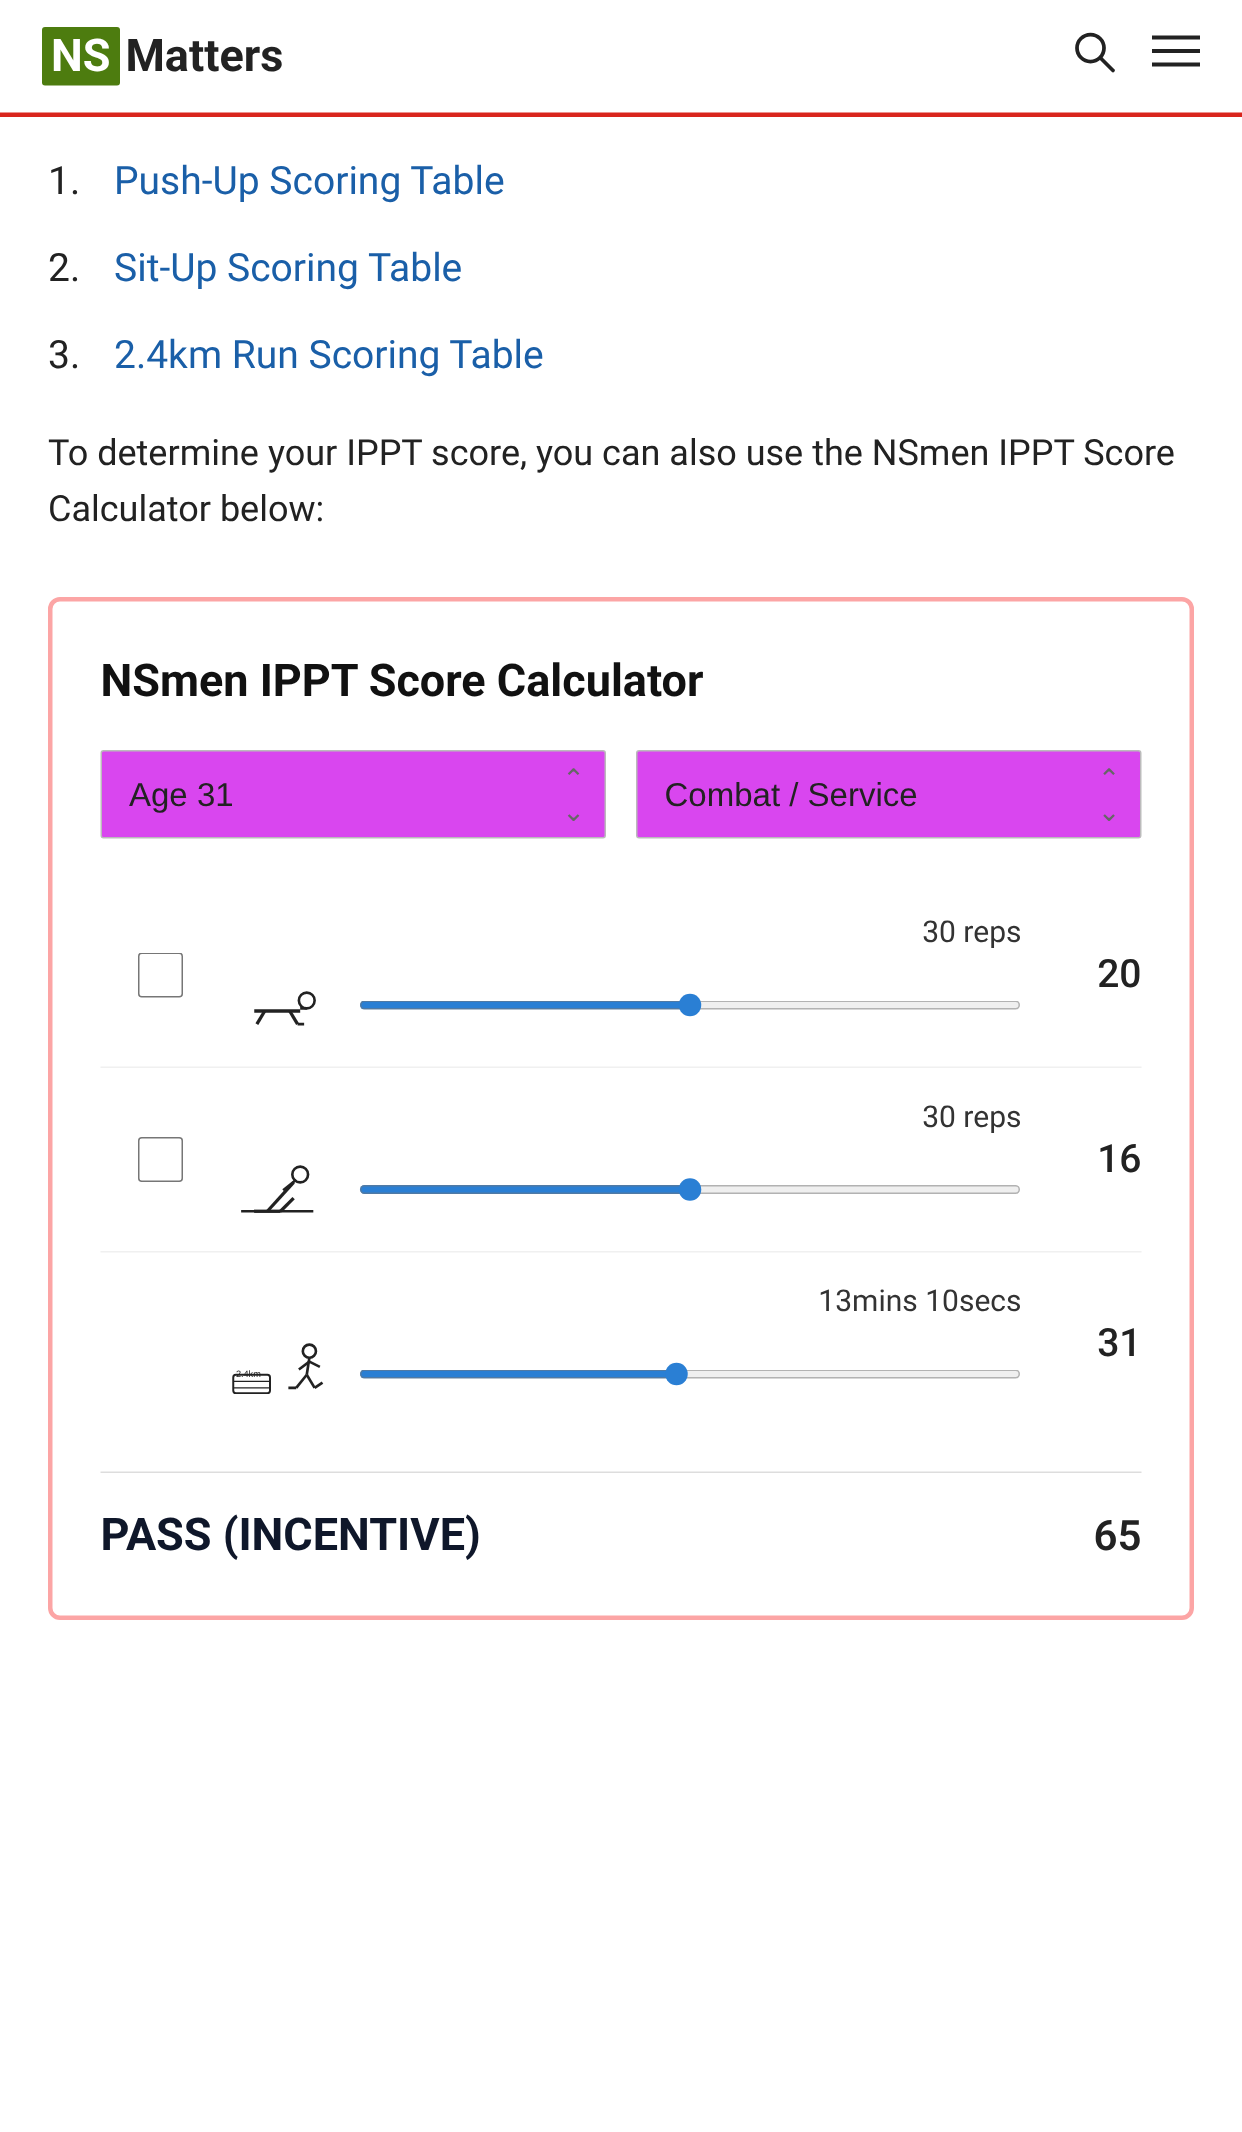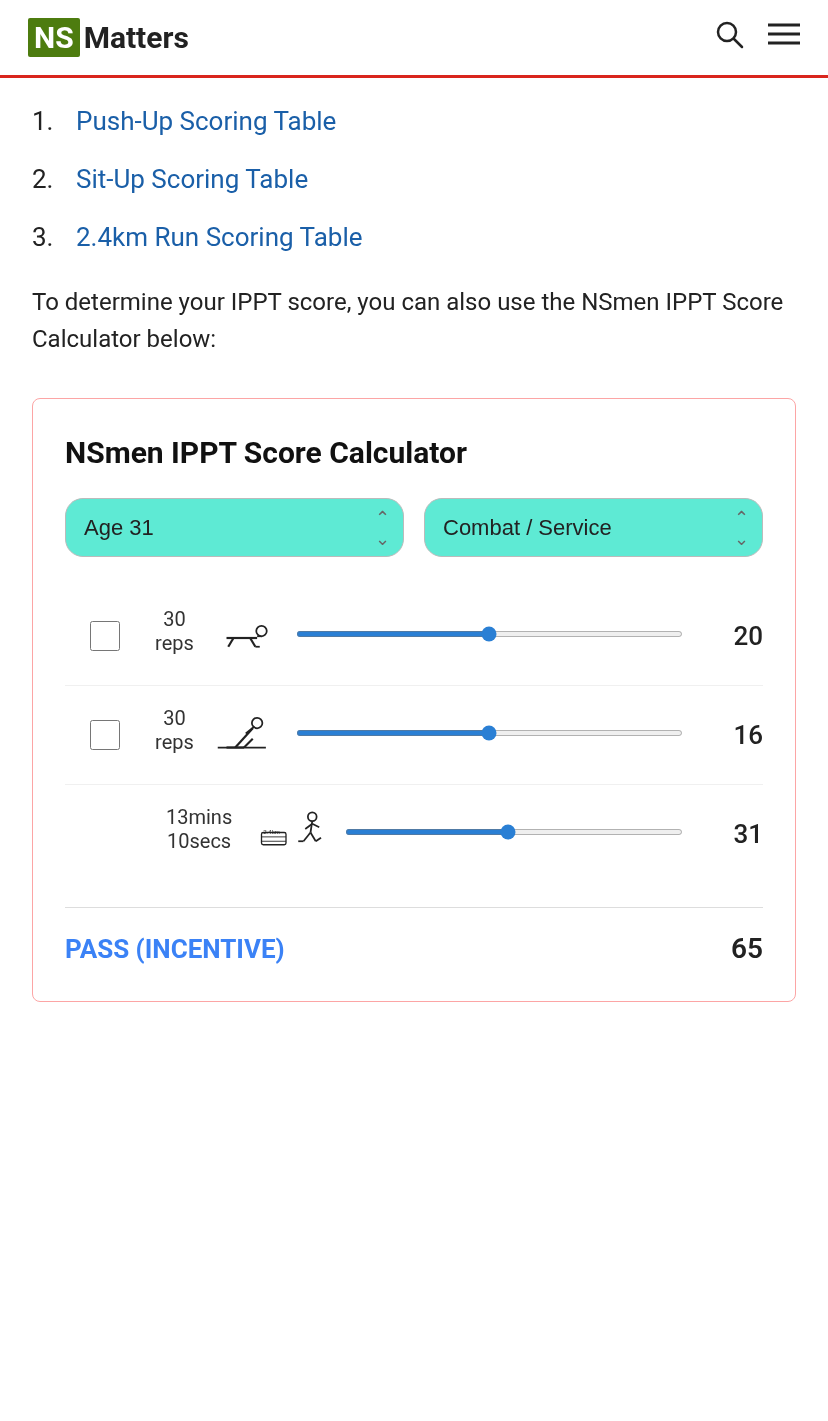--- a/index.html
+++ b/index.html
@@ -78,21 +78,21 @@
     
     .description {
       font-size: 24px;
       line-height: 1.55;
       color: #222;
       margin-bottom: 40px;
     }
 
     
     .calculator-card {
-      border: 1px solid #fca5a5;
+      border: 3px solid #fca5a5;
       border-radius: 8px;
       padding: 36px 32px 32px;
       margin-bottom: 0;
       background: #fff;
     }
     .calc-title {
       font-size: 30px;
       font-weight: 700;
       color: #111;
       margin-bottom: 28px;
@@ -106,23 +106,23 @@
     }
     .select-wrapper {
       flex: 1;
       position: relative;
     }
     .select-wrapper select {
       width: 100%;
       padding: 16px 44px 16px 18px;
       font-size: 22px;
       border: 1.5px solid #bbb;
-      border-radius: 18px;
+      border-radius: 2px;
       appearance: none;
-      background: #5eead4;
+      background: #d946ef;
       color: #222;
       cursor: pointer;
     }
     .select-arrow {
       position: absolute;
       right: 14px;
       top: 50%;
       transform: translateY(-50%);
       pointer-events: none;
       font-size: 18px;
@@ -177,21 +177,22 @@
       width: 30px;
       height: 30px;
       cursor: pointer;
       border: 1.5px solid #aaa;
       border-radius: 4px;
       accent-color: #1a5fa8;
     }
     .exercise-content {
       flex: 1;
       display: flex;
-      align-items: flex-start;
+      flex-direction: column;
+      align-items: flex-end;
     }
     .exercise-label {
       font-size: 20px;
       color: #333;
       margin-bottom: 10px;
       text-align: center;
     }
     .exercise-icon-slider {
       width: 100%;
       display: flex;
@@ -229,23 +230,23 @@
     }
 
     
     .result-row {
       display: flex;
       align-items: center;
       justify-content: space-between;
       padding: 4px 0;
     }
     .result-label {
-      font-size: 26px;
-      font-weight: 700;
-      color: #3b82f6;
+      font-size: 30px;
+      font-weight: 700;
+      color: #0f172a;
     }
     .result-value {
       font-size: 28px;
       font-weight: 600;
       color: #222;
     }
 
     
     .pushup-icon svg,
     .situp-icon svg,

